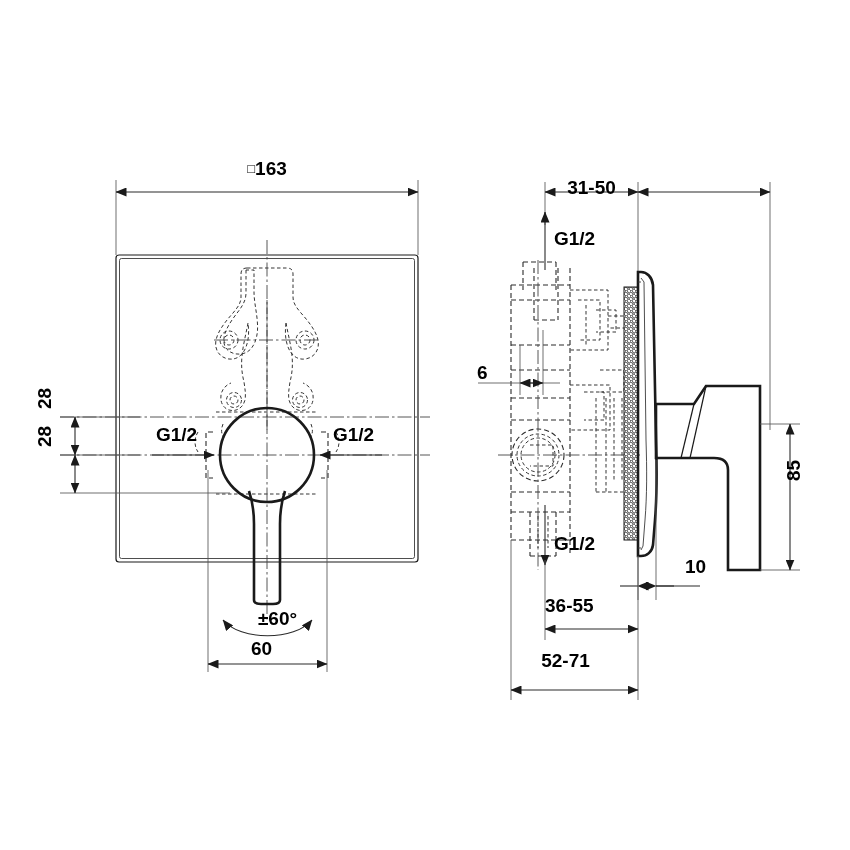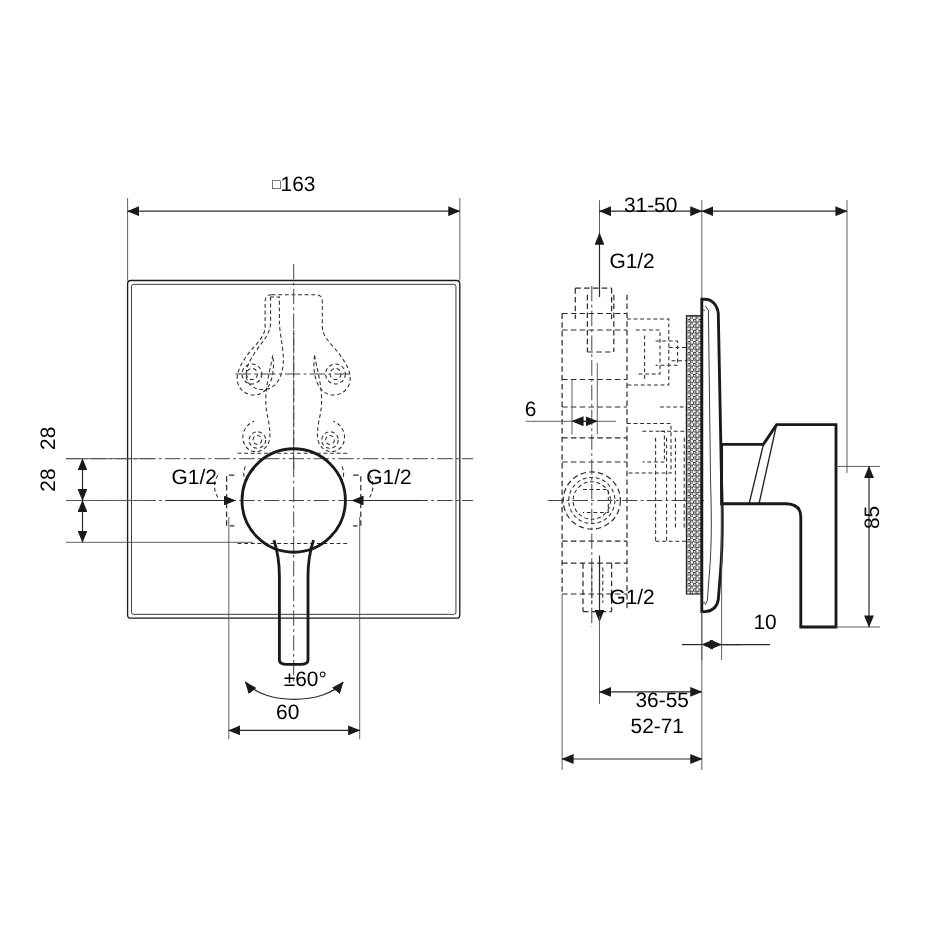--- a/index.html
+++ b/index.html
@@ -1,19 +1,19 @@
 <!DOCTYPE html>
 <html><head>
 <meta charset="utf-8">
 <title>Technical Drawing</title>
 <style>
   html,body{margin:0;padding:0;background:#ffffff;}
   body{width:850px;height:850px;overflow:hidden;
        font-family:"Liberation Sans","DejaVu Sans",sans-serif;}
-  #drawing-root{position:relative;width:850px;height:850px;background:#fff;}
+  #drawing-root{position:relative;width:850px;height:850px;background:#fff;font-weight:bold;}
   svg.dwg{position:absolute;top:0;left:0;width:850px;height:850px;display:block;}
   .dim-txt{font-size:19px;}
   .solid{fill:none;stroke:#1a1a1a;stroke-width:1.2;}
   .solid-hv{fill:none;stroke:#1a1a1a;stroke-width:2.6;}
   .thin{fill:none;stroke:#3a3a3a;stroke-width:0.9;}
   .dimline{fill:none;stroke:#2a2a2a;stroke-width:1.1;}
   .extline{fill:none;stroke:#555;stroke-width:0.85;}
   .hidden-ln{fill:none;stroke:#2a2a2a;stroke-width:1.1;stroke-dasharray:5 3;}
   .hidden-fine{fill:none;stroke:#2a2a2a;stroke-width:0.95;stroke-dasharray:3.5 2.5;}
   .center-ln{fill:none;stroke:#444;stroke-width:0.9;stroke-dasharray:14 3 2.5 3;}
@@ -285,17 +285,17 @@
   <div class="dim-txt" style="position:absolute;left:477px;top:362px;">6</div>
 
   <div class="dim-txt" style="position:absolute;left:554px;top:228px;">G1/2</div>
 
   <div class="dim-txt" style="position:absolute;left:554px;top:533px;">G1/2</div>
 
   <div class="dim-txt" style="position:absolute;left:685px;top:556px;">10</div>
 
   <div class="dim-txt" style="position:absolute;left:783px;top:481px;transform:rotate(-90deg);transform-origin:left top;">85</div>
 
-  <div class="dim-txt" style="position:absolute;left:545px;top:595px;width:114px;text-align:center;margin-top:32px;">36-55</div>
-
-  <div class="dim-txt" style="position:absolute;left:511px;top:650px;width:109px;text-align:center;margin-left:32px;">52-71</div>
+  <div class="dim-txt" style="position:absolute;left:545px;top:595px;width:114px;text-align:left;">36-55</div>
+
+  <div class="dim-txt" style="position:absolute;left:511px;top:650px;width:109px;text-align:center;">52-71</div>
 
 </div>
 
 </body></html>

